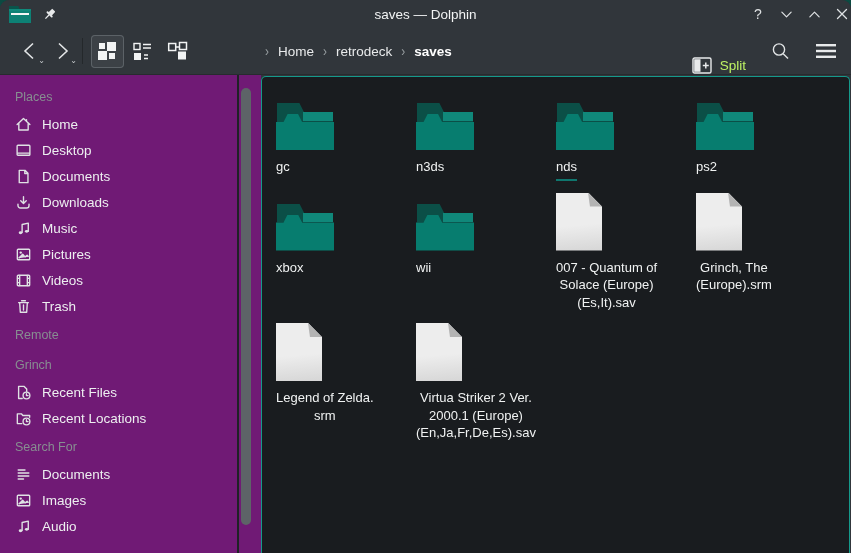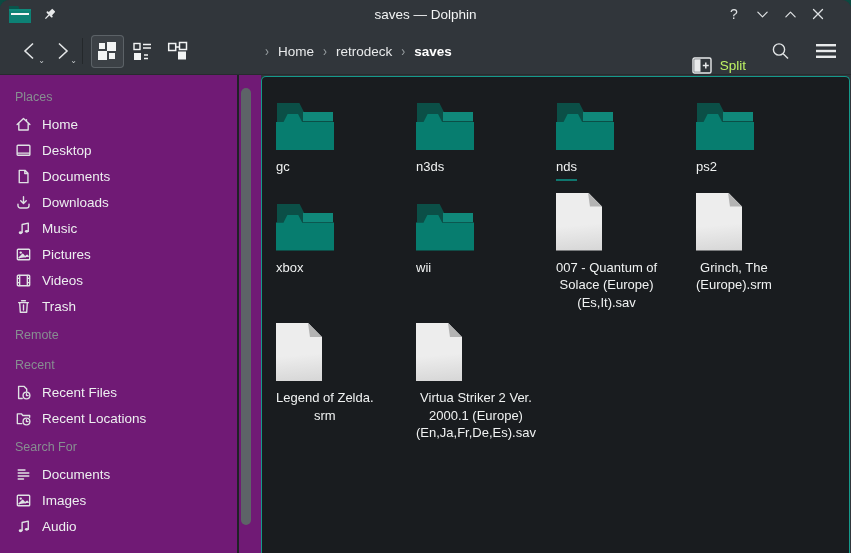--- a/index.html
+++ b/index.html
@@ -2,21 +2,21 @@
 <html><head>
 <meta charset="utf-8">
 <style>
   * { margin:0; padding:0; box-sizing:border-box; }
   html,body { width:851px; height:553px; overflow:hidden; background:#0c4a42; }
   body { font-family:"Liberation Sans","DejaVu Sans",sans-serif; color:#eceff0; }
 
   .window { width:851px; height:553px; background:#31363b; border-radius:9px 9px 0 0; overflow:hidden; display:flex; flex-direction:column; }
 
   
-  .titlebar { height:28px; flex:0 0 28px; display:flex; align-items:center; padding:0 24px 0 9px; position:relative; background:#31363b; }
+  .titlebar { height:28px; flex:0 0 28px; display:flex; align-items:center; padding:0 0 0 9px; position:relative; background:#31363b; }
   .titlebar-left { display:flex; align-items:center; gap:11px; }
   .app-icon { width:22px; height:17px; position:relative; }
   .app-icon .a-back { position:absolute; inset:0 0 auto 0; height:6px; background:#0a544b; clip-path:polygon(0 0,42% 0,52% 100%,100% 100%,100% 100%,0 100%); }
   .app-icon .a-strip { position:absolute; left:0; right:0; top:3px; height:3px; background:#10897b; }
   .app-icon .a-front { position:absolute; left:0; right:0; top:5px; bottom:0; background:#0d8175; }
   .app-icon .a-line { position:absolute; left:2px; right:2px; top:7px; height:2px; background:#f3f5f5; }
   .win-title { position:absolute; left:50%; transform:translateX(-50%); font-size:13.5px; color:#f2f4f4; white-space:nowrap; }
   .win-controls { margin-left:auto; display:flex; align-items:center; gap:10px; }
   .win-btn { width:18px; height:18px; display:flex; align-items:center; justify-content:center; color:#dde0e2; font-size:13px; }
   .win-btn svg { display:block; }
@@ -260,21 +260,21 @@
           </div>
           <div class="side-item">
             <span class="icn">
               <svg width="17" height="17" viewBox="0 0 16 16">
                 <path d="M3.4 4.4 H12.6 M6.2 2.6 H9.8 M4.4 4.6 L5 13.4 H11 L11.6 4.6 M8 6.6 V11.4" fill="none" stroke="#dfe2e4" stroke-width="1.3" stroke-linecap="round" stroke-linejoin="round"></path>
               </svg>
             </span>
             <span>Trash</span>
           </div>
           <div class="side-header">Remote</div>
-          <div class="side-header">Recent</div>
+          <div class="side-header">Grinch</div>
           <div class="side-item">
             <span class="icn">
               <svg width="17" height="17" viewBox="0 0 16 16">
                 <path d="M3.4 2.2 H8.4 L11 4.8 V7 M3.4 2.2 V13.6 H6.8" fill="none" stroke="#dfe2e4" stroke-width="1.3" stroke-linecap="round" stroke-linejoin="round"></path>
                 <circle cx="10.8" cy="10.8" r="3.2" fill="none" stroke="#dfe2e4" stroke-width="1.3" stroke-linecap="round" stroke-linejoin="round"></circle>
                 <path d="M10.8 9.2 V10.9 H12.3" fill="none" stroke="#dfe2e4" stroke-width="1.3" stroke-linecap="round" stroke-linejoin="round"></path>
               </svg>
             </span>
             <span>Recent Files</span>
           </div>

